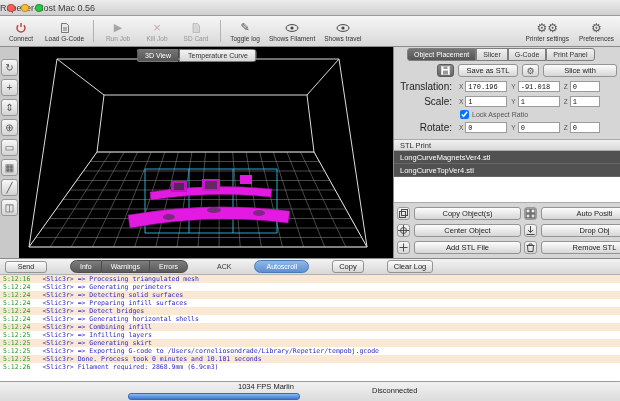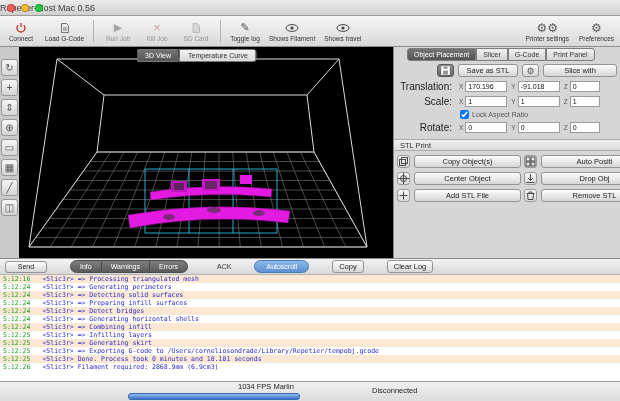--- a/index.html
+++ b/index.html
@@ -58,21 +58,21 @@
   .btn-ic { width:17px; height:13px; border:1px solid #5c5c5c; border-radius:3px; background:linear-gradient(#8b8b8b,#666);
             display:flex; align-items:center; justify-content:center; color:#fff; font-size:8px; }
   .btn-gear { width:17px; height:13px; border:1px solid #949494; border-radius:3px;
               background:linear-gradient(#fdfdfd,#d6d6d6); display:flex; align-items:center; justify-content:center;
               font-size:9px; color:#555; }
   .grow { flex:1; }
   .frm { display:flex; align-items:center; height:15px; padding-left:2px; }
   .frm .lab { width:56px; text-align:right; font-size:10px; color:#222; margin-right:3px; }
   .ax { font-size:6.5px; color:#555; margin:0 2px 0 4px; }
   .frm input[type=text] { width:42px; height:11px; border:1px solid #9b9b9b; font-size:7px; padding:0 2px;
-                          font-family:Liberation Sans, sans-serif; color:#111; background:#fff; }
+                          font-family:Liberation Mono, monospace; color:#111; background:#fff; }
   .frm input.zfield { width:30px; }
   .chk-row { display:flex; align-items:center; gap:3px; margin:1px 0 1px 66px; color:#555; font-size:7px; }
   .chk-row input { width:9px; height:9px; }
   .stl-head { margin-top:4px; height:12px; line-height:12px; padding-left:6px; font-size:7.5px; color:#333;
               background:linear-gradient(#f0f0f0,#dadada); border-top:1px solid #ababab; border-bottom:1px solid #ababab; }
   .stl-list { height:52px; background:#fff; border-bottom:1px solid #ababab; overflow:hidden; }
   .stl-item { height:13px; line-height:13px; padding-left:6px; font-size:7.5px; color:#fff;
               background:#515151; border-bottom:1px solid #666; white-space:nowrap; }
   .actions { width:252px; display:grid; grid-template-columns:14px 107px 14px 107px; gap:4px 3px;
              padding:4px 0 0 3px; align-items:center; }
@@ -327,20 +327,24 @@
         <span class="lab">Rotate:</span>
         <span class="ax">X</span>
         <input type="text" value="0" style="">
         <span class="ax">Y</span>
         <input type="text" value="0" style="">
         <span class="ax">Z</span>
         <input type="text" class="zfield" value="0" style="">
       </div>
 
       <div class="stl-head">STL Print</div>
+      <div class="stl-list">
+        <div class="stl-item">LongCurveMagnetsVer4.stl</div>
+        <div class="stl-item">LongCurveTopVer4.stl</div>
+      </div>
 
       <div class="actions">
         <div class="act-ic">
           <svg width="11" height="11" viewBox="0 0 11 11">
               <rect x="1.5" y="3.5" width="6" height="6"></rect>
               <rect x="3.5" y="1.5" width="6" height="6"></rect>
             </svg>
         </div>
         <button class="mbtn">Copy Object(s)</button>
         <div class="act-ic">

